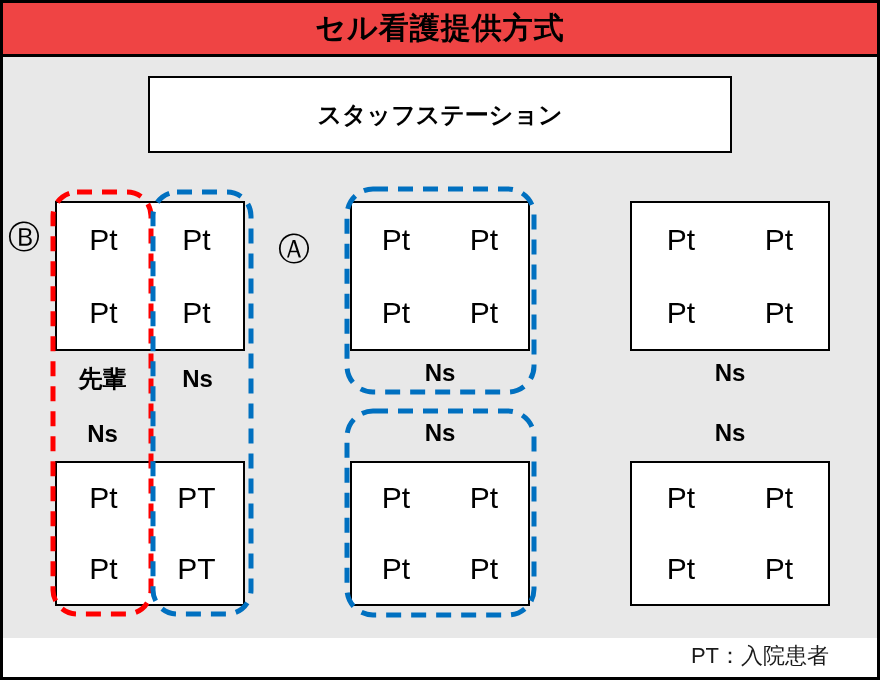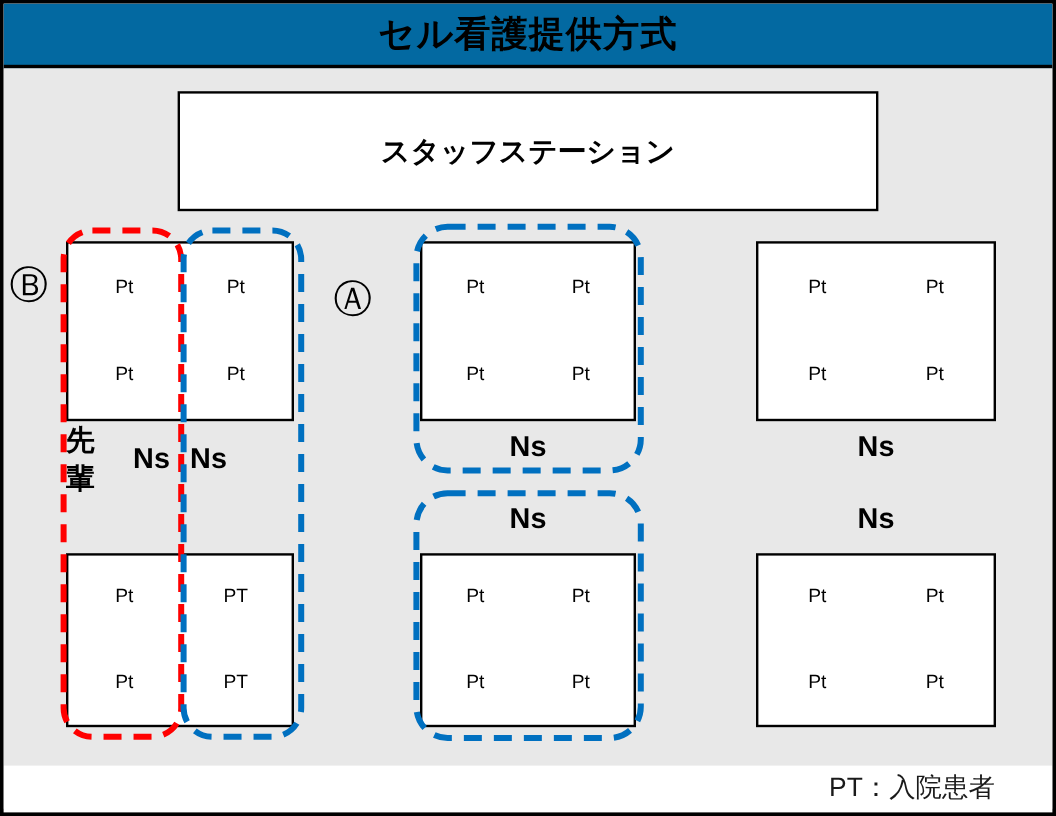--- a/index.html
+++ b/index.html
@@ -2,44 +2,44 @@
 <html><head>
 <meta charset="utf-8">
 <style>
   * { margin:0; padding:0; box-sizing:border-box; }
   html,body { width:880px; height:680px; background:#ffffff; }
   body { font-family:"Liberation Sans","DejaVu Sans",sans-serif; color:#000; }
 
   .frame { position:relative; width:880px; height:680px; border:3px solid #000; background:#fff; overflow:hidden; }
 
   .title-bar {
-    height:54px; border-bottom:3px solid #000; background:#0369a1;
+    height:54px; border-bottom:3px solid #000; background:#ef4444;
     display:flex; align-items:center; justify-content:center;
     font-size:30px; font-weight:bold; letter-spacing:1px;
   }
 
   .canvas { position:relative; width:874px; height:581px; background:#e8e8e8; }
 
   .station {
-    position:absolute; left:145px; top:19px; width:584px; height:100px;
+    position:absolute; left:145px; top:19px; width:584px; height:77px;
     background:#fff; border:2px solid #000;
     display:flex; flex-direction:column; justify-content:space-evenly;
     text-align:center; font-size:24px; font-weight:bold;
   }
 
   .ptbox {
     position:absolute; background:#fff; border:2px solid #000;
     display:grid; grid-template-columns:1fr 1fr; grid-template-rows:1fr 1fr;
-    font-size:16px;
+    font-size:30px;
   }
   .ptbox span { display:flex; align-items:center; justify-content:center; }
 
   .between {
     position:absolute; left:52px; top:294px; width:190px; height:110px;
-    display:grid; grid-template-columns:1fr 1fr 1fr 1fr; grid-template-rows:1fr 1fr;
+    display:grid; grid-template-columns:1fr 1fr; grid-template-rows:1fr 1fr;
     font-size:24px; font-weight:bold;
   }
   .between span { display:flex; align-items:center; justify-content:center; }
 
   .ns-label {
     position:absolute; height:28px; display:flex; align-items:center; justify-content:center;
     font-size:24px; font-weight:bold;
   }
 
   .marker { position:absolute; font-size:32px; line-height:36px; font-weight:normal; }

